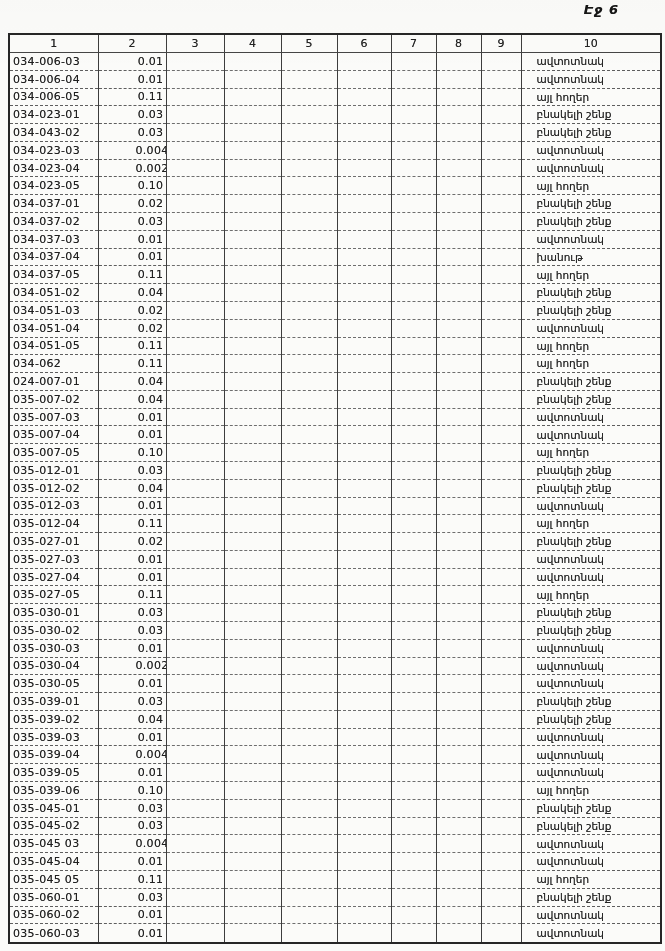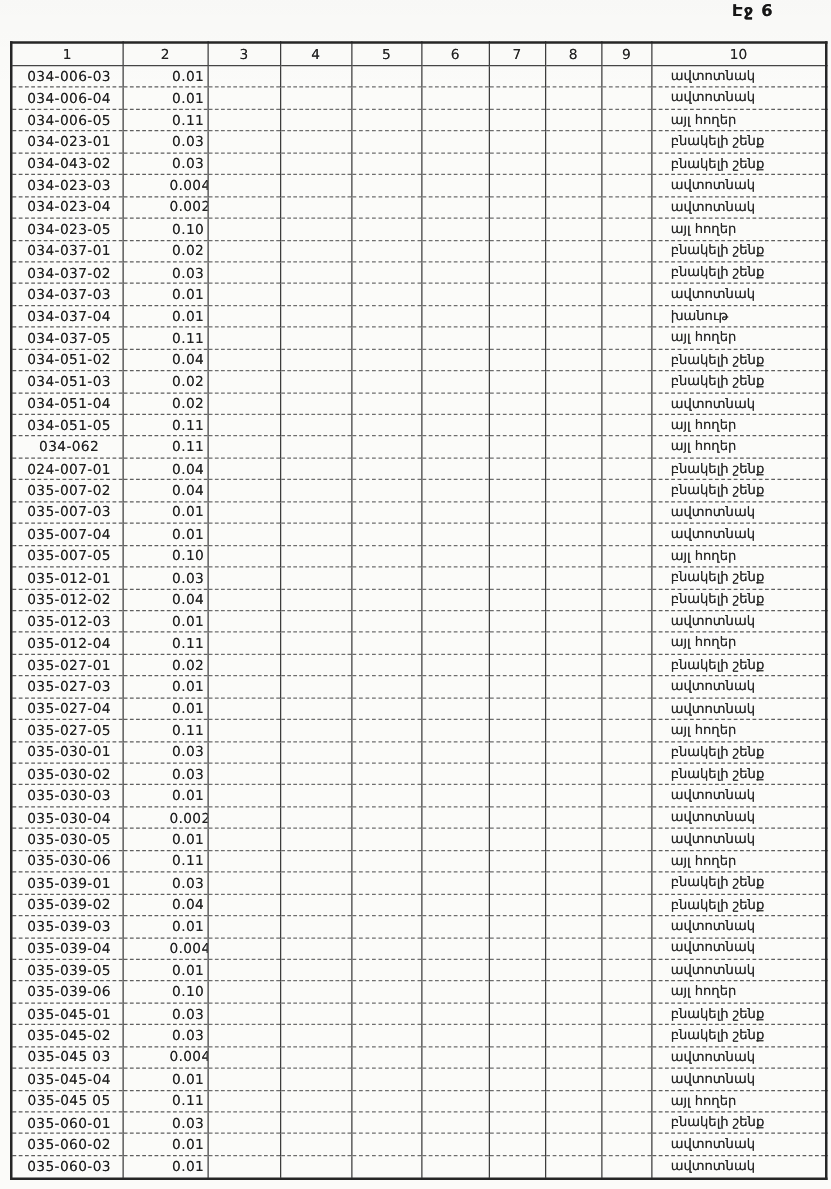--- a/index.html
+++ b/index.html
@@ -22,20 +22,21 @@
   }
   .page-title {
     position: absolute;
     top: 2px;
     right: 46px;
     font-size: 13px;
     font-weight: bold;
     letter-spacing: 1px;
     color: #161616;
     text-shadow: 0 0 0.5px rgba(0,0,0,0.6);
+    font-style: italic;
   }
   table.scan-table {
     position: absolute;
     left: 8px;
     top: 33px;
     width: 652px;
     height: 911px;
     table-layout: fixed;
     border-collapse: collapse;
     border: 2px solid #262626;
@@ -53,21 +54,21 @@
     text-shadow: 0 0 0.4px rgba(0,0,0,0.55);
   }
   .scan-table th {
     font-weight: normal;
     text-align: center;
     height: 17px;
     border-bottom: 1px solid #454545;
     color: #222;
   }
   .scan-table td.cell-code {
-    text-align: center;
+    text-align: left;
     padding-left: 3px;
     letter-spacing: 0.3px;
   }
   .scan-table td.cell-value {
     text-align: center;
     letter-spacing: 0.3px;
     padding-left: 37px;
   }
   .scan-table td.cell-empty {
     border-top: 1px dashed #6e6e6e;
@@ -540,32 +541,20 @@
           <td class="cell-empty">&nbsp;</td>
           <td class="cell-empty">&nbsp;</td>
           <td class="cell-empty">&nbsp;</td>
           <td class="cell-empty">&nbsp;</td>
           <td class="cell-empty">&nbsp;</td>
           <td class="cell-empty">&nbsp;</td>
           <td class="cell-empty">&nbsp;</td>
           <td class="cell-label">ավտոտնակ</td>
         </tr>
         <tr>
-          <td class="cell-code">035-030-06</td>
-          <td class="cell-value">0.11</td>
-          <td class="cell-empty">&nbsp;</td>
-          <td class="cell-empty">&nbsp;</td>
-          <td class="cell-empty">&nbsp;</td>
-          <td class="cell-empty">&nbsp;</td>
-          <td class="cell-empty">&nbsp;</td>
-          <td class="cell-empty">&nbsp;</td>
-          <td class="cell-empty">&nbsp;</td>
-          <td class="cell-label">այլ հողեր</td>
-        </tr>
-        <tr>
           <td class="cell-code">035-039-01</td>
           <td class="cell-value">0.03</td>
           <td class="cell-empty">&nbsp;</td>
           <td class="cell-empty">&nbsp;</td>
           <td class="cell-empty">&nbsp;</td>
           <td class="cell-empty">&nbsp;</td>
           <td class="cell-empty">&nbsp;</td>
           <td class="cell-empty">&nbsp;</td>
           <td class="cell-empty">&nbsp;</td>
           <td class="cell-label">բնակելի շենք</td>

